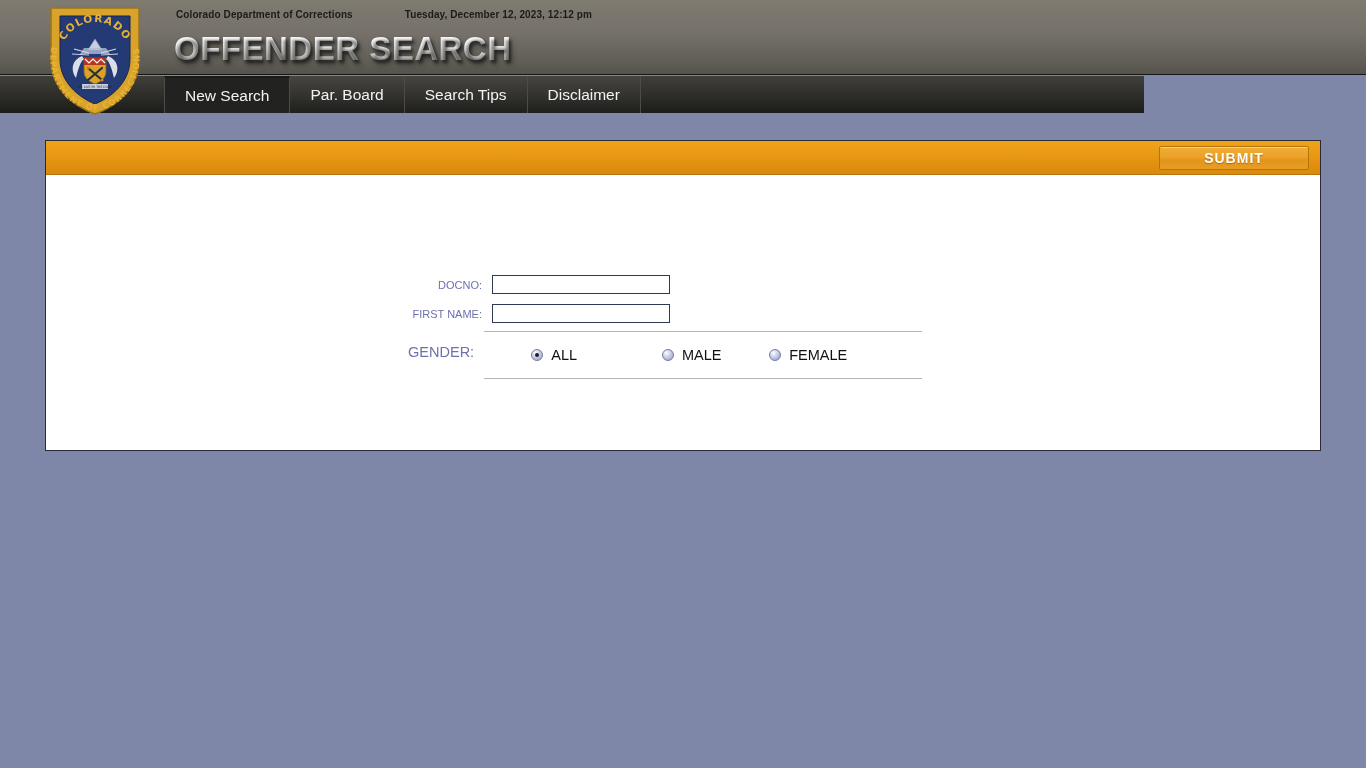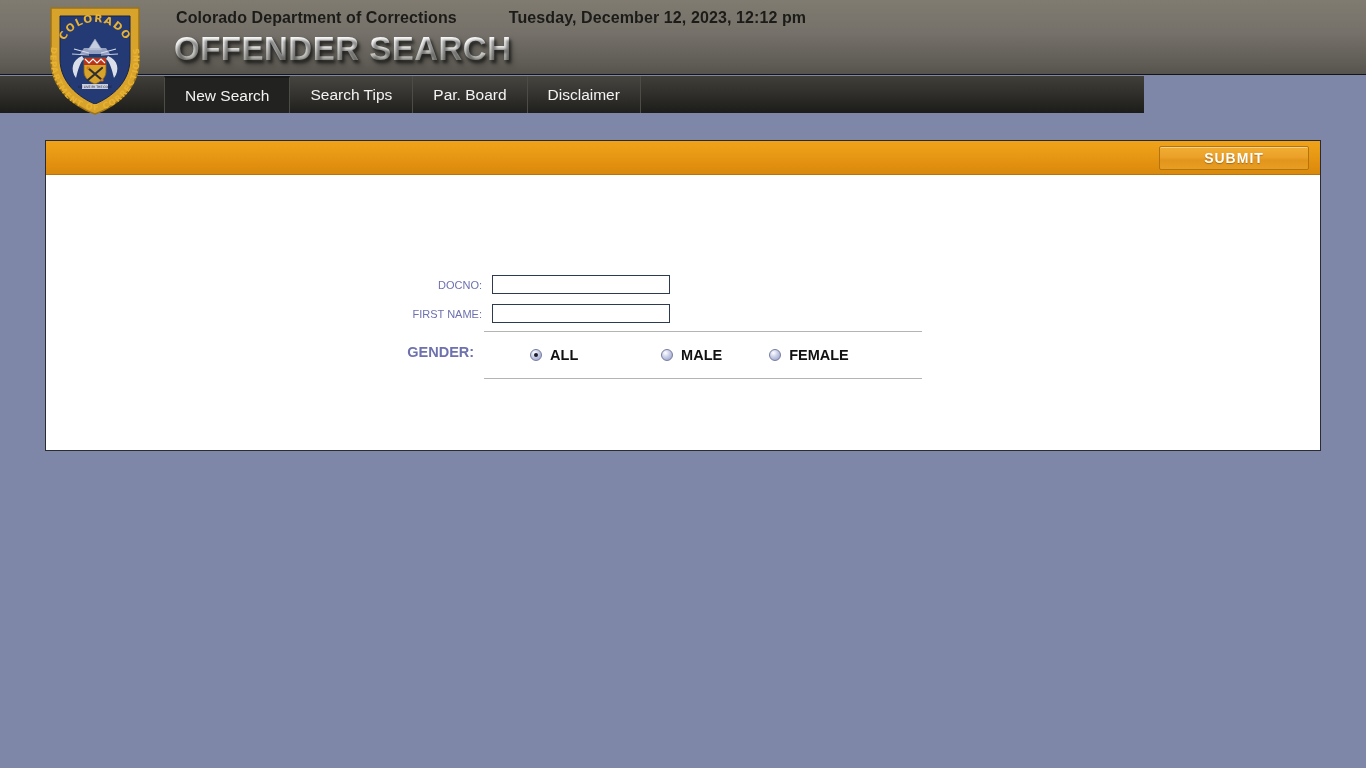--- a/index.html
+++ b/index.html
@@ -17,21 +17,21 @@
     position: absolute;
     left: 0; top: 0;
     width: 1366px; height: 75px;
     background: linear-gradient(to bottom, #807b70 0%, #75716a 45%, #605d56 85%, #55534c 100%);
     border-bottom: 1px solid #151515;
   }
   #header-meta {
     position: absolute;
     left: 176px; top: 9px;
     white-space: nowrap;
-    font-size: 16px;
+    font-size: 10px;
     font-weight: bold;
     color: #1b1b18;
     letter-spacing: .1px;
   }
   #header-meta .org { margin-right: 52px; }
   #page-title {
     position: absolute;
     left: 174px; top: 30px;
     font-size: 33px;
     font-weight: bold;
@@ -155,21 +155,20 @@
     font-family: "Liberation Sans", sans-serif;
     font-size: 13px;
     color: #111;
     padding: 0 3px;
     outline: none;
   }
   #gender-row {
     display: flex;
     align-items: flex-start;
     margin-top: 3px;
-    font-weight: bold;
   }
   #gender-label {
     width: 140px;
     text-align: right;
     padding-right: 10px;
     padding-top: 13px;
     font-size: 14.5px;
     color: #6d71ad;
     white-space: nowrap;
   }
@@ -218,24 +217,24 @@
   </div>
   <div id="page-title">OFFENDER SEARCH</div>
 </div>
 
 <div id="tab-bar">
   <div id="tab-list">
     <div class="tab active">
       <span>New Search</span>
     </div>
     <div class="tab">
+      <span>Par. Board</span>
+    </div>
+    <div class="tab">
       <span>Search Tips</span>
-    </div>
-    <div class="tab">
-      <span>Par. Board</span>
     </div>
     <div class="tab">
       <span>Disclaimer</span>
     </div>
   </div>
 </div>
 
 <div id="badge">
   <svg width="102" height="116" viewBox="0 0 102 116" xmlns="http://www.w3.org/2000/svg">
     <defs>

